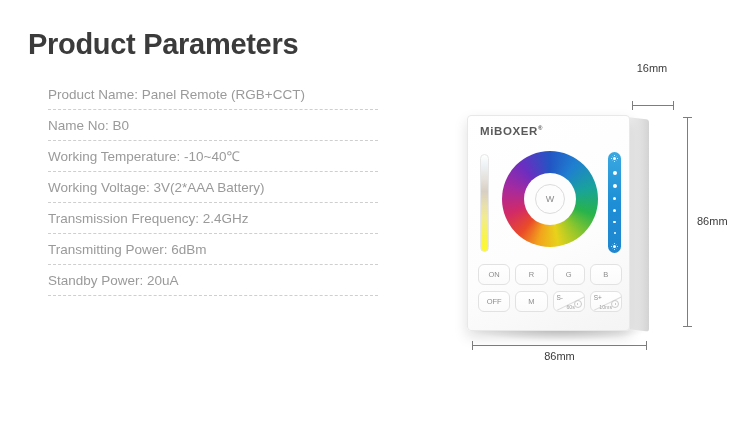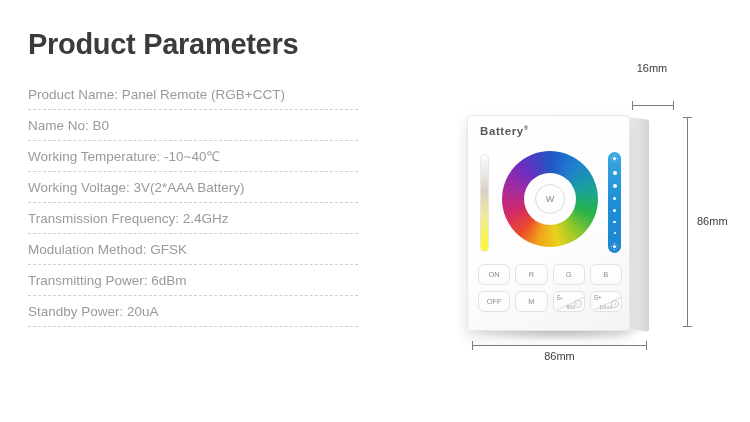--- a/index.html
+++ b/index.html
@@ -29,21 +29,21 @@
 
   .page-title {
     font-size: 29px;
     font-weight: bold;
     color: #3b3b3b;
     letter-spacing: -0.3px;
     margin-bottom: 18px;
     white-space: nowrap;
   }
 
-  .spec-list { width: 330px; }
+  .spec-list { width: 330px; margin-left: 20px; }
 
   .spec-row {
     height: 31px;
     line-height: 31px;
     font-size: 13.5px;
     color: #9a9a9a;
     border-bottom: 1px dashed #cfcfcf;
     white-space: nowrap;
     overflow: hidden;
   }
@@ -365,21 +365,20 @@
 
   <div class="specs-col">
     <div class="page-title">Product Parameters</div>
 
     <div class="spec-list">
       <div class="spec-row">Product Name: Panel Remote (RGB+CCT)</div>
       <div class="spec-row">Name No: B0</div>
       <div class="spec-row">Working Temperature: -10~40℃</div>
       <div class="spec-row">Working Voltage: 3V(2*AAA Battery)</div>
       <div class="spec-row">Transmission Frequency: 2.4GHz</div>
-      <div class="spec-row">Modulation Method: GFSK</div>
       <div class="spec-row">Transmitting Power: 6dBm</div>
       <div class="spec-row">Standby Power: 20uA</div>
     </div>
   </div>
 
   <div class="dim-16">16mm</div>
   <div class="dim-16-line"></div>
 
   <div class="dim-h-line"></div>
   <div class="dim-h-label">86mm</div>
@@ -387,21 +386,21 @@
   <div class="dim-w-line"></div>
   <div class="dim-w-label">86mm</div>
 
   <div class="panel-wrap">
 
     <div class="panel-shadow"></div>
     <div class="panel-side"></div>
 
     <div class="panel-face">
 
-      <div class="brand"><span>Battery</span><sup>®</sup></div>
+      <div class="brand"><span>MiBOXER</span><sup>®</sup></div>
 
       <div class="cct-slider"></div>
 
       <div class="wheel">
         <div class="wheel-hole"></div>
         <div class="wheel-center">W</div>
       </div>
 
       <div class="bright-slider">
         <span class="bs-sun"></span>

